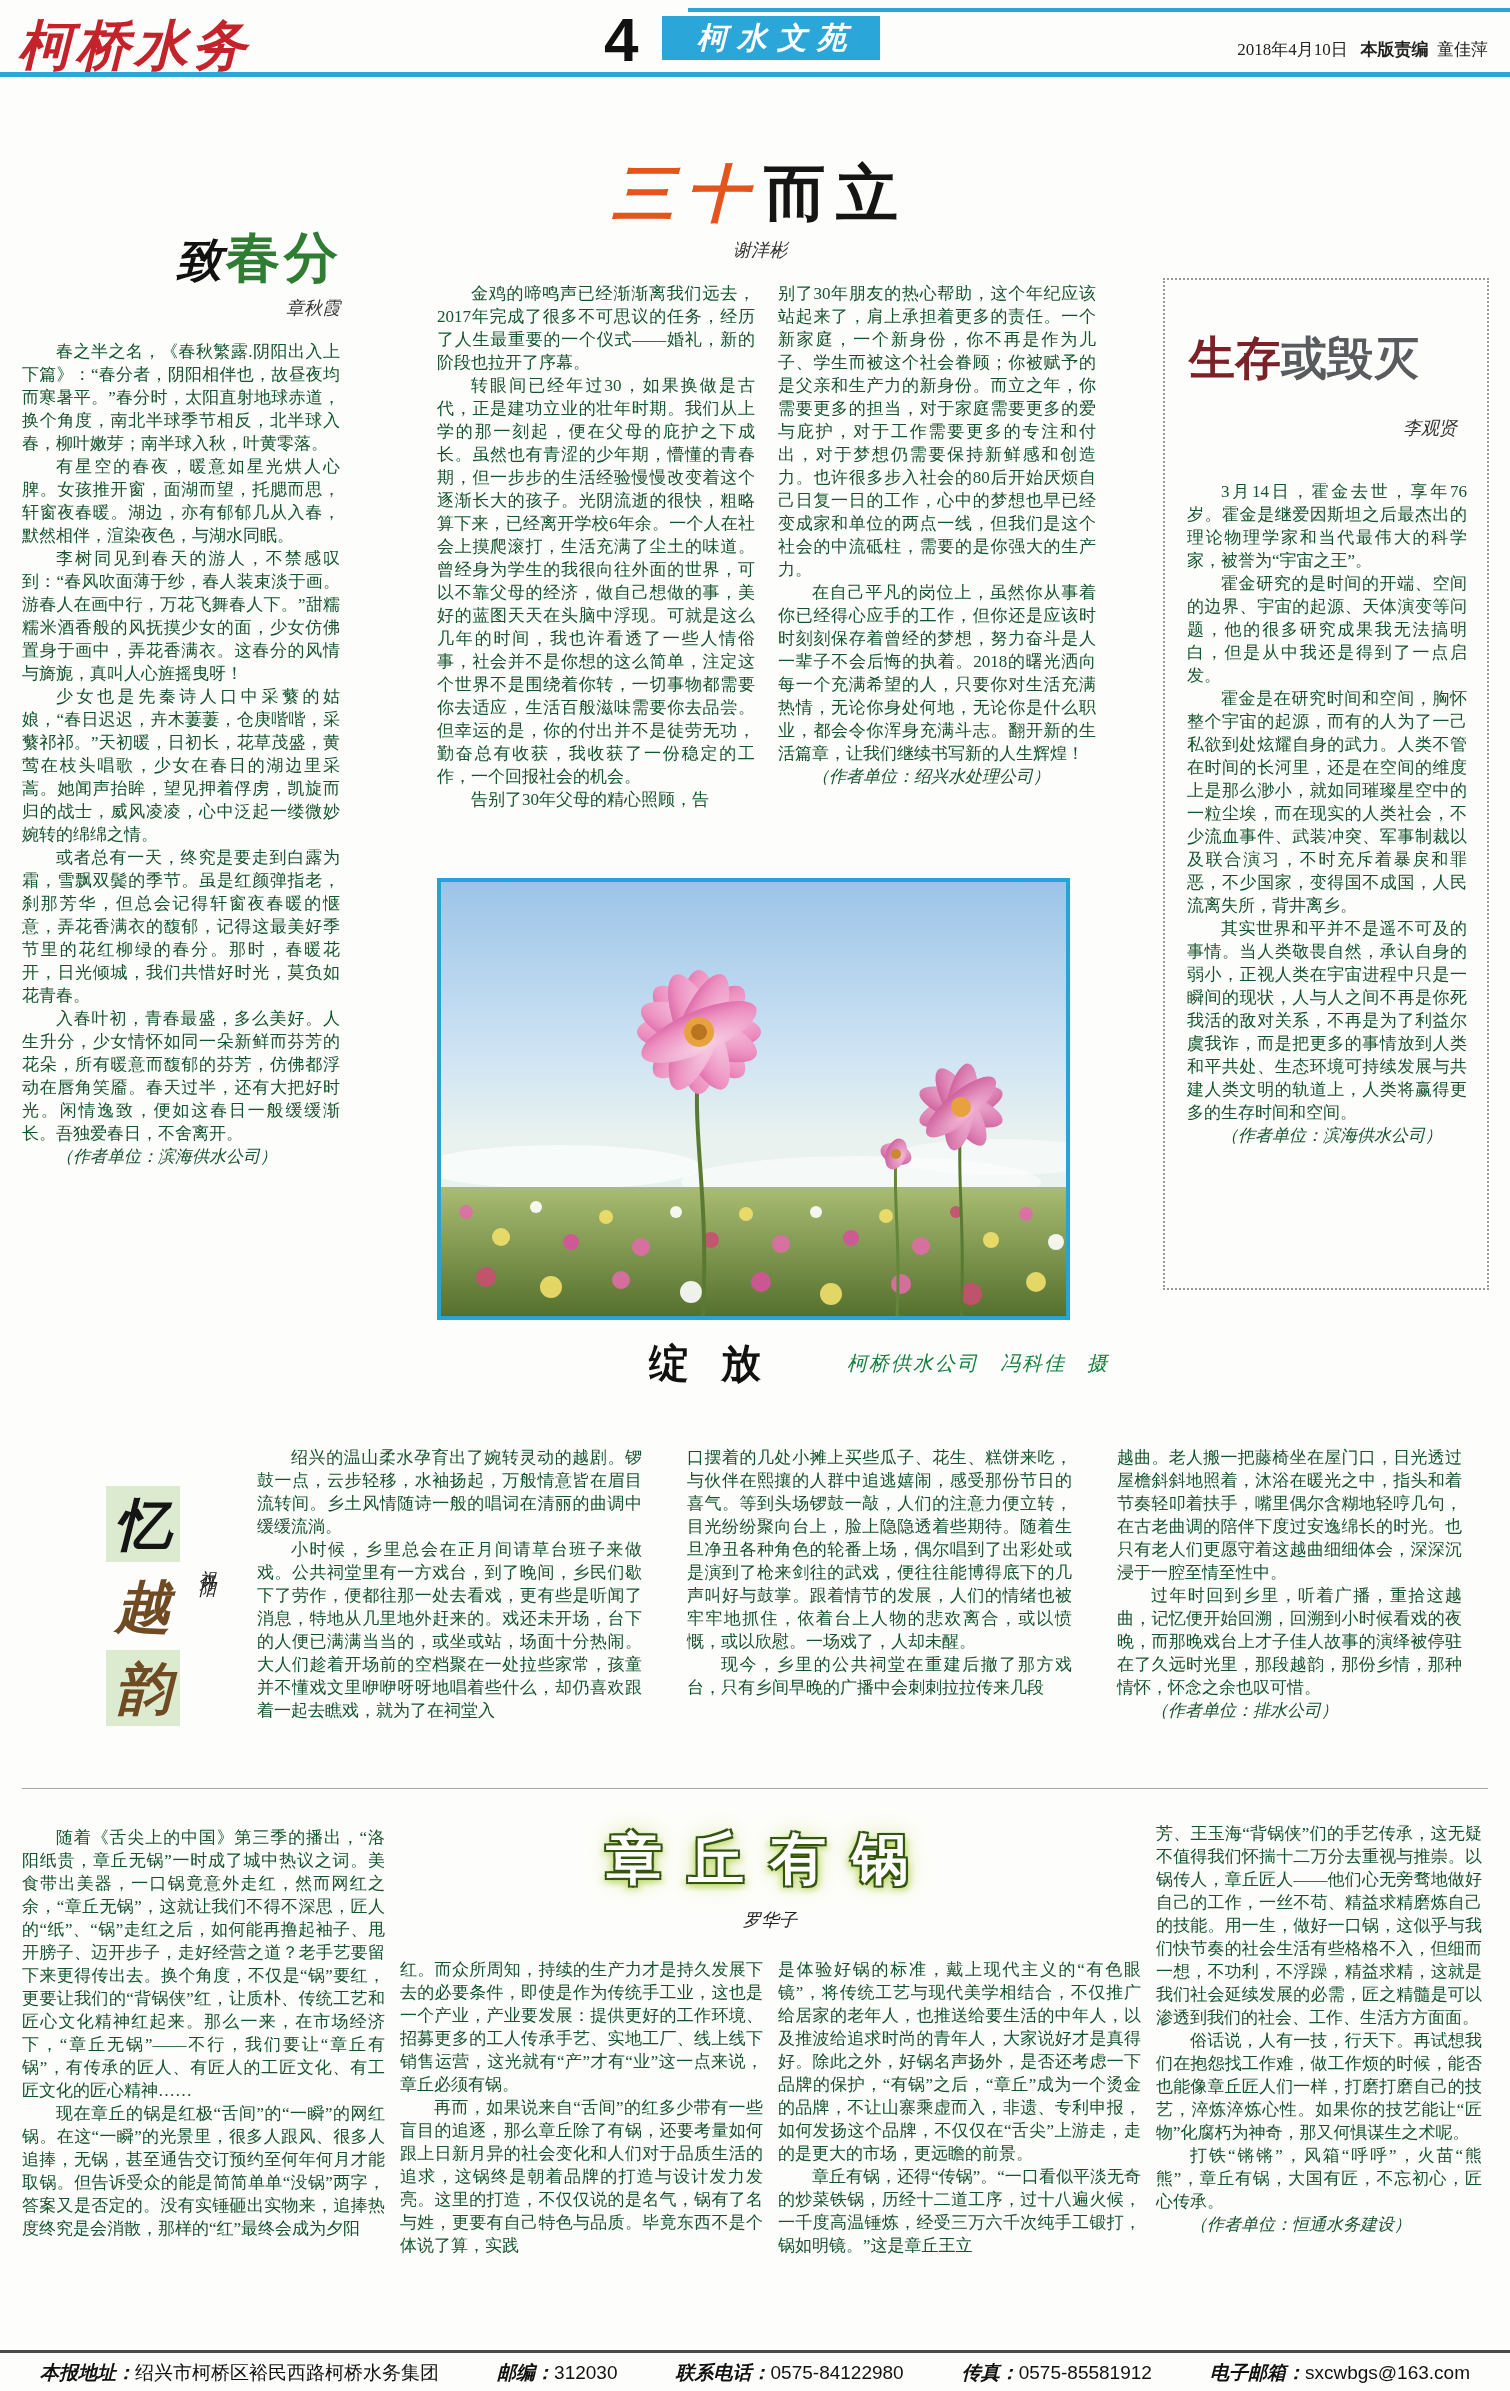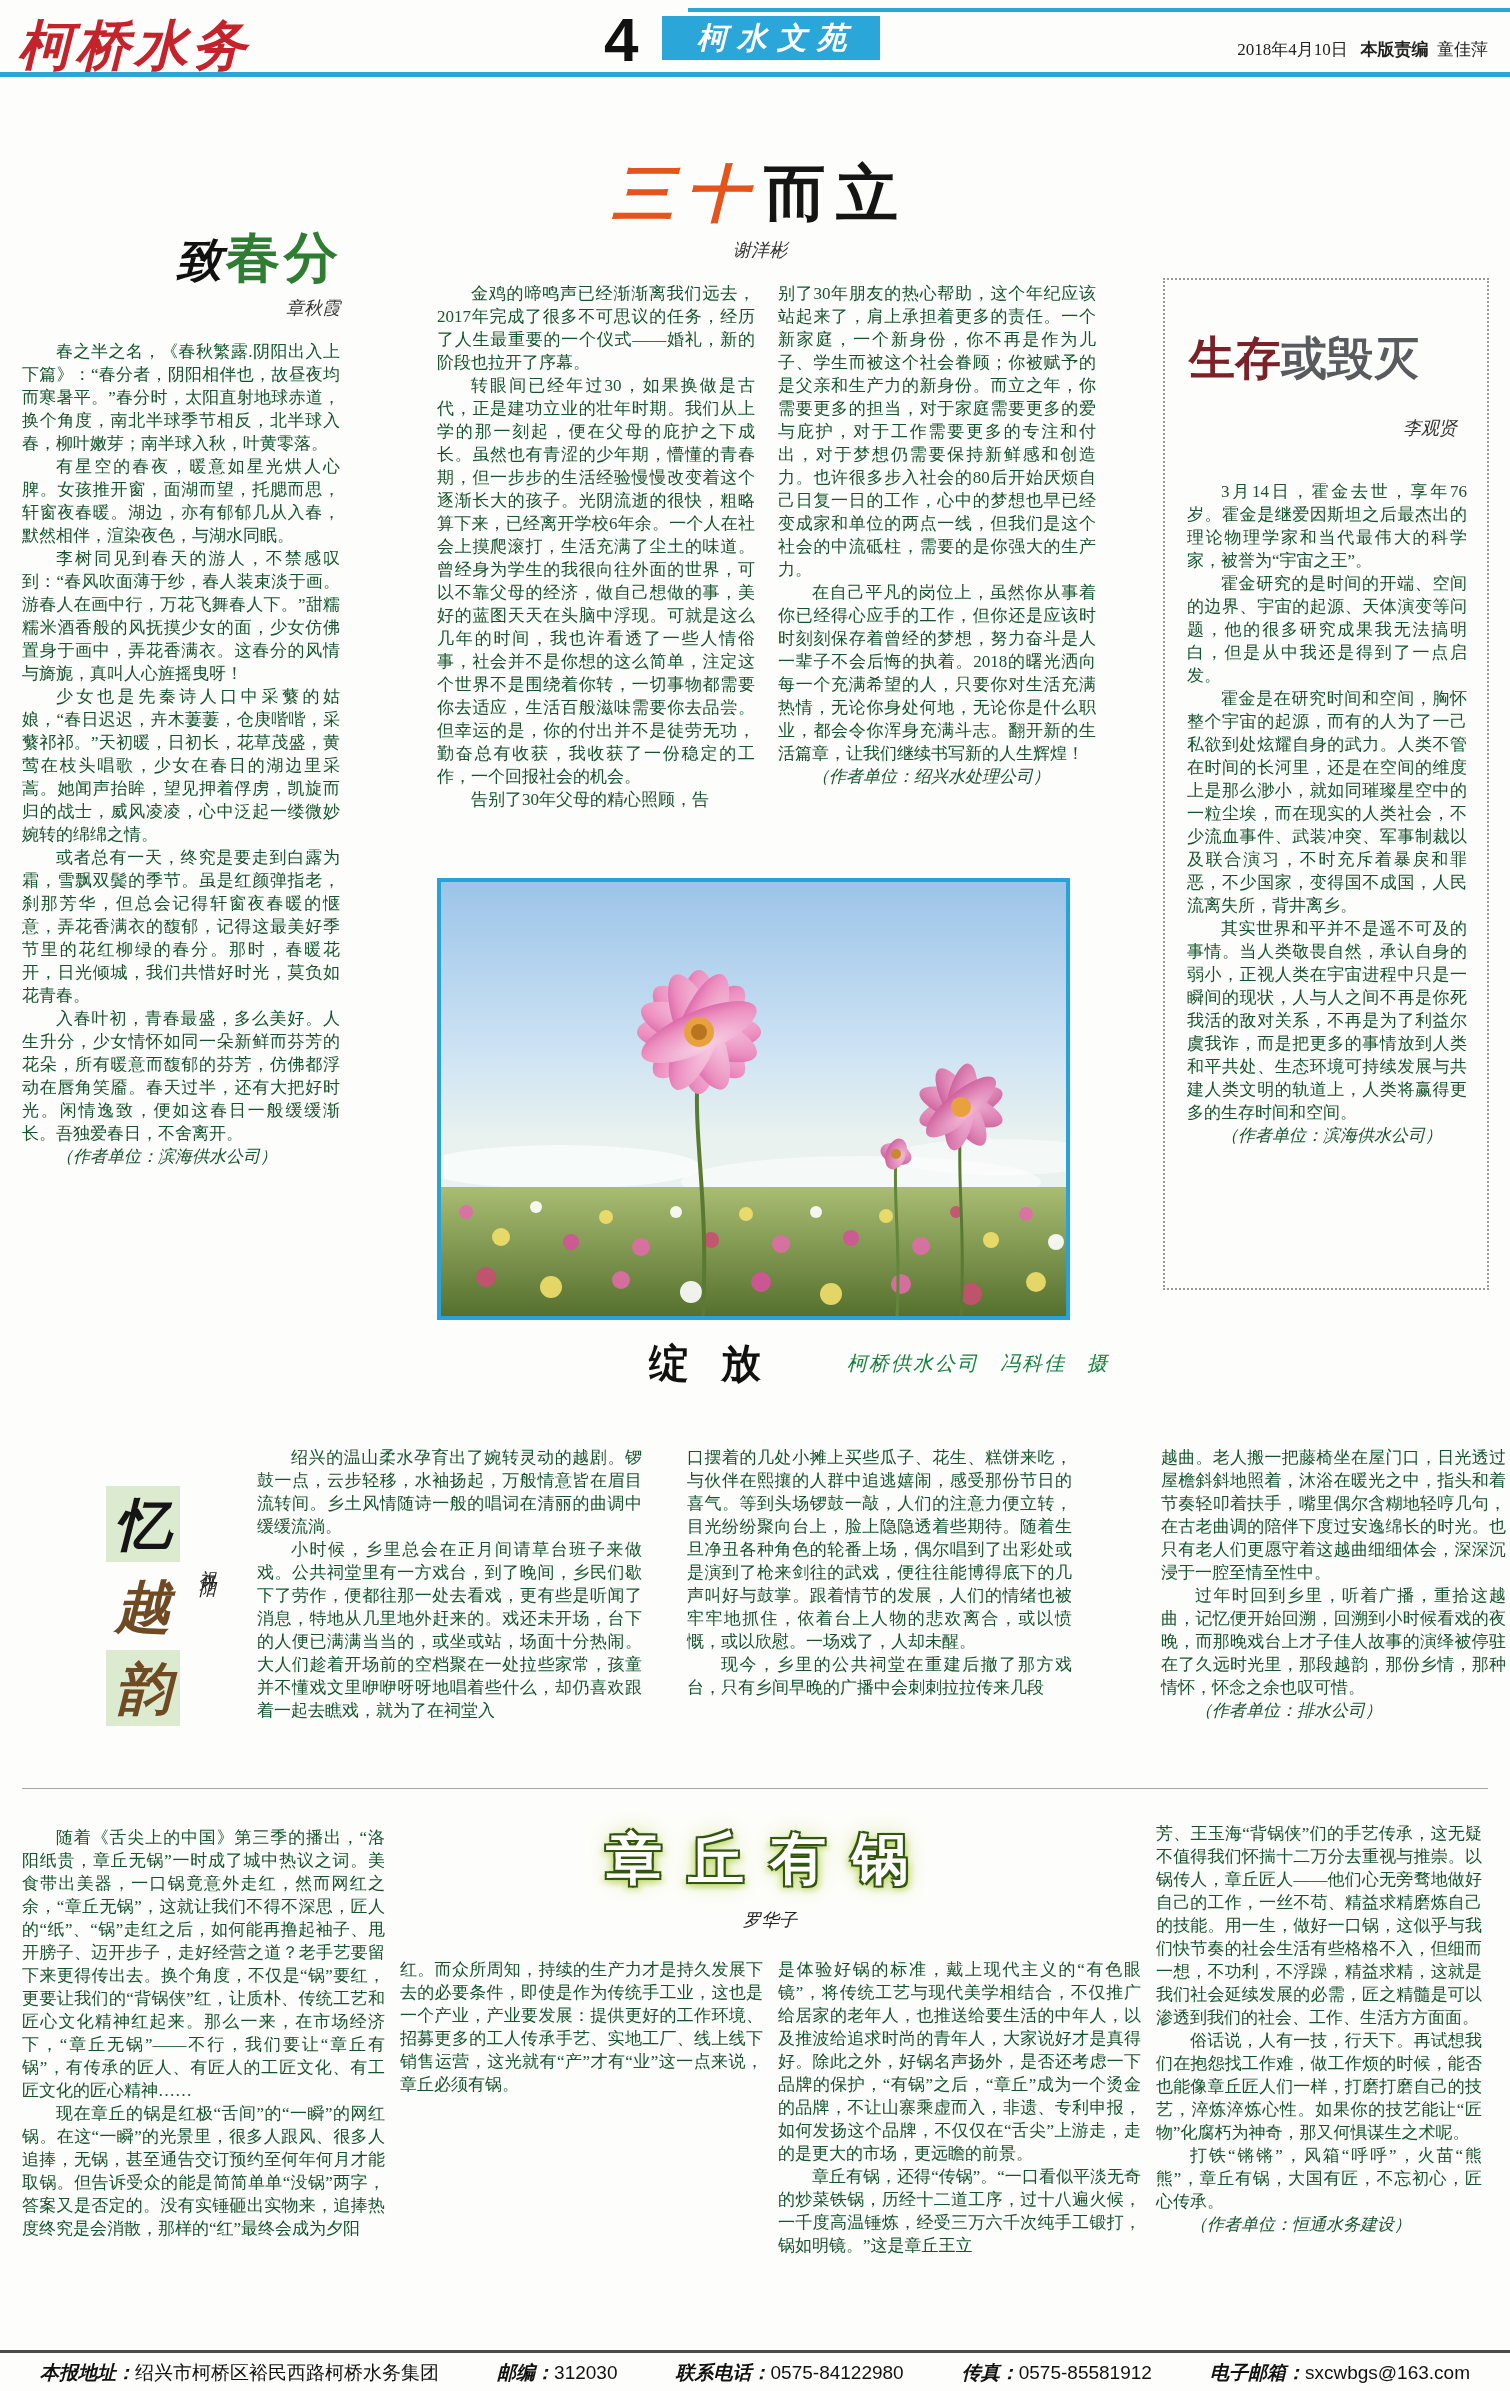--- a/index.html
+++ b/index.html
@@ -73,21 +73,21 @@
   .opera-title{left:106px;top:1486px;width:76px;}
   .opera-char{width:74px;height:76px;text-align:center;line-height:78px;
     font-size:56px;font-weight:bold;font-style:italic;margin-bottom:6px;}
   .opera-char.c0{background:#dcead0;color:#151515;}
   .opera-char.c1{background:transparent;color:#6f4a23;}
   .opera-char.c2{background:#dcead0;color:#6f4a23;}
   .opera-author{left:196px;top:1556px;writing-mode:vertical-rl;
     font-size:17px;font-style:italic;letter-spacing:6px;color:#222;}
   .opera-col1{left:257px;top:1446px;width:385px;}
   .opera-col2{left:687px;top:1446px;width:385px;}
-  .opera-col3{left:1117px;top:1446px;width:345px;margin-left:44px;}
+  .opera-col3{left:1117px;top:1446px;width:345px;}
 
   .section-divider{left:22px;top:1788px;width:1466px;height:1px;background:#a8a8a8;}
 
   
   .pot-title{left:470px;top:1822px;width:600px;text-align:center;
     font-family:"Liberation Sans",sans-serif;font-size:56px;font-weight:bold;
     letter-spacing:26px;color:#fff;
     text-shadow:0 0 3px #33550f,0 0 3px #33550f,2px 2px 0 #33550f,-2px -2px 0 #33550f,
       2px -2px 0 #33550f,-2px 2px 0 #33550f,4px 4px 6px #c6dd78,
       -4px 4px 6px #c6dd78,0 0 22px #c6dd78;}
@@ -288,20 +288,21 @@
   <div class="abs section-divider"></div>
 
   <div class="abs pot-title">章丘有锅</div>
   <div class="abs pot-author">罗华子</div>
   <div class="abs pot-col1 bodycol">
     <p>随着《舌尖上的中国》第三季的播出，“洛阳纸贵，章丘无锅”一时成了城中热议之词。美食带出美器，一口锅竟意外走红，然而网红之余，“章丘无锅”，这就让我们不得不深思，匠人的“纸”、“锅”走红之后，如何能再撸起袖子、甩开膀子、迈开步子，走好经营之道？老手艺要留下来更得传出去。换个角度，不仅是“锅”要红，更要让我们的“背锅侠”红，让质朴、传统工艺和匠心文化精神红起来。那么一来，在市场经济下，“章丘无锅”——不行，我们要让“章丘有锅”，有传承的匠人、有匠人的工匠文化、有工匠文化的匠心精神……</p>
     <p>现在章丘的锅是红极“舌间”的“一瞬”的网红锅。在这“一瞬”的光景里，很多人跟风、很多人追捧，无锅，甚至通告交订预约至何年何月才能取锅。但告诉受众的能是简简单单“没锅”两字，答案又是否定的。没有实锤砸出实物来，追捧热度终究是会消散，那样的“红”最终会成为夕阳</p>
   </div>
   <div class="abs pot-col2 bodycol">
     <p class="cont">红。而众所周知，持续的生产力才是持久发展下去的必要条件，即使是作为传统手工业，这也是一个产业，产业要发展：提供更好的工作环境、招募更多的工人传承手艺、实地工厂、线上线下销售运营，这光就有“产”才有“业”这一点来说，章丘必须有锅。</p>
+    <p>再而，如果说来自“舌间”的红多少带有一些盲目的追逐，那么章丘除了有锅，还要考量如何跟上日新月异的社会变化和人们对于品质生活的追求，这锅终是朝着品牌的打造与设计发力发亮。这里的打造，不仅仅说的是名气，锅有了名与姓，更要有自己特色与品质。毕竟东西不是个体说了算，实践</p>
   </div>
   <div class="abs pot-col3 bodycol">
     <p class="cont">是体验好锅的标准，戴上现代主义的“有色眼镜”，将传统工艺与现代美学相结合，不仅推广给居家的老年人，也推送给要生活的中年人，以及推波给追求时尚的青年人，大家说好才是真得好。除此之外，好锅名声扬外，是否还考虑一下品牌的保护，“有锅”之后，“章丘”成为一个烫金的品牌，不让山寨乘虚而入，非遗、专利申报，如何发扬这个品牌，不仅仅在“舌尖”上游走，走的是更大的市场，更远瞻的前景。</p>
     <p>章丘有锅，还得“传锅”。“一口看似平淡无奇的炒菜铁锅，历经十二道工序，过十八遍火候，一千度高温锤炼，经受三万六千次纯手工锻打，锅如明镜。”这是章丘王立</p>
   </div>
   <div class="abs pot-col4 bodycol">
     <p class="cont">芳、王玉海“背锅侠”们的手艺传承，这无疑不值得我们怀揣十二万分去重视与推崇。以锅传人，章丘匠人——他们心无旁骛地做好自己的工作，一丝不苟、精益求精磨炼自己的技能。用一生，做好一口锅，这似乎与我们快节奏的社会生活有些格格不入，但细而一想，不功利，不浮躁，精益求精，这就是我们社会延续发展的必需，匠之精髓是可以渗透到我们的社会、工作、生活方方面面。</p>
     <p>俗话说，人有一技，行天下。再试想我们在抱怨找工作难，做工作烦的时候，能否也能像章丘匠人们一样，打磨打磨自己的技艺，淬炼淬炼心性。如果你的技艺能让“匠物”化腐朽为神奇，那又何惧谋生之术呢。</p>
     <p>打铁“锵锵”，风箱“呼呼”，火苗“熊熊”，章丘有锅，大国有匠，不忘初心，匠心传承。</p>
     <p class="byline">（作者单位：恒通水务建设）</p>

